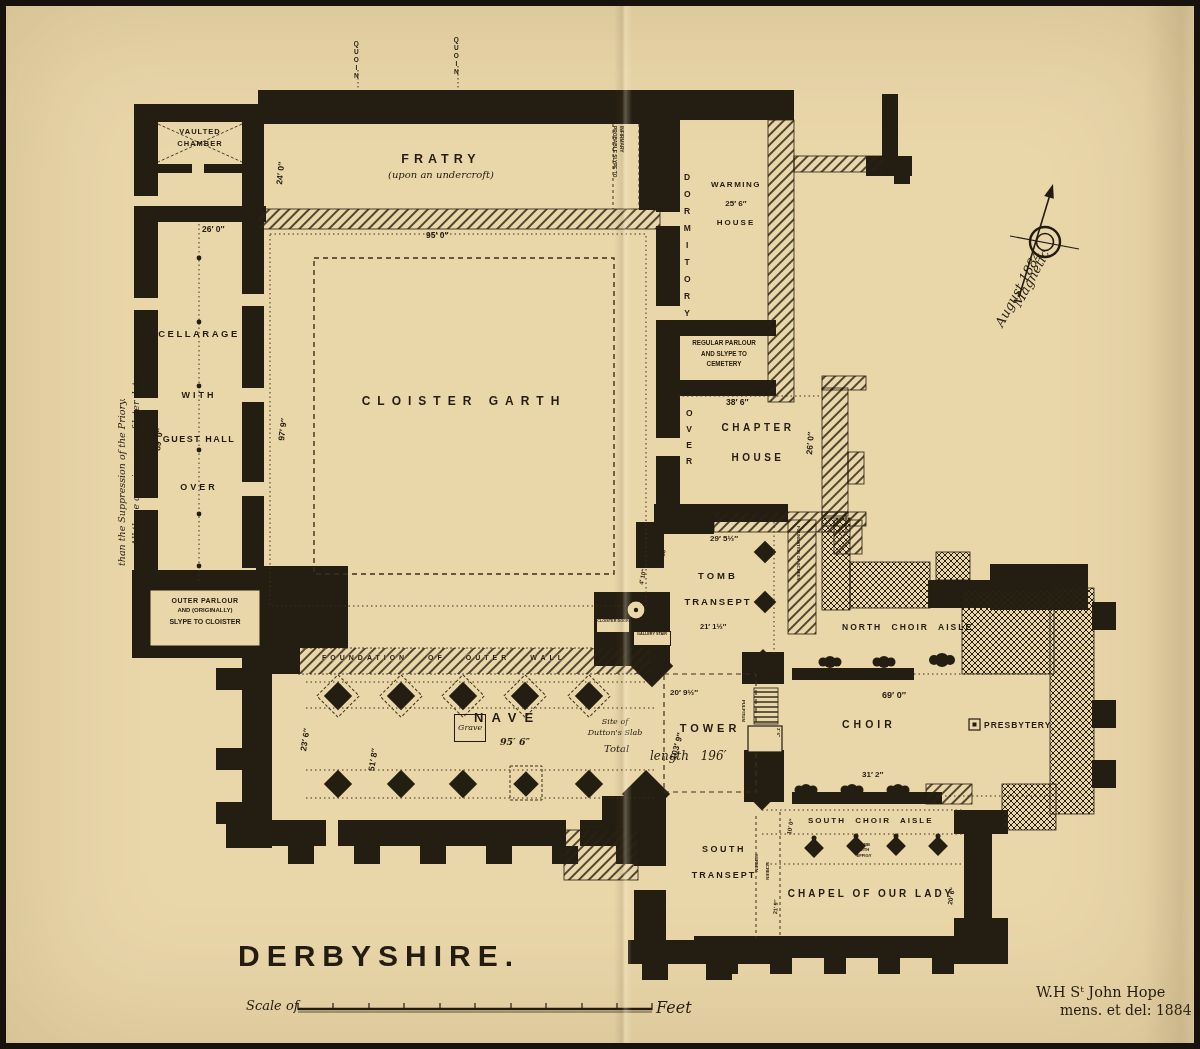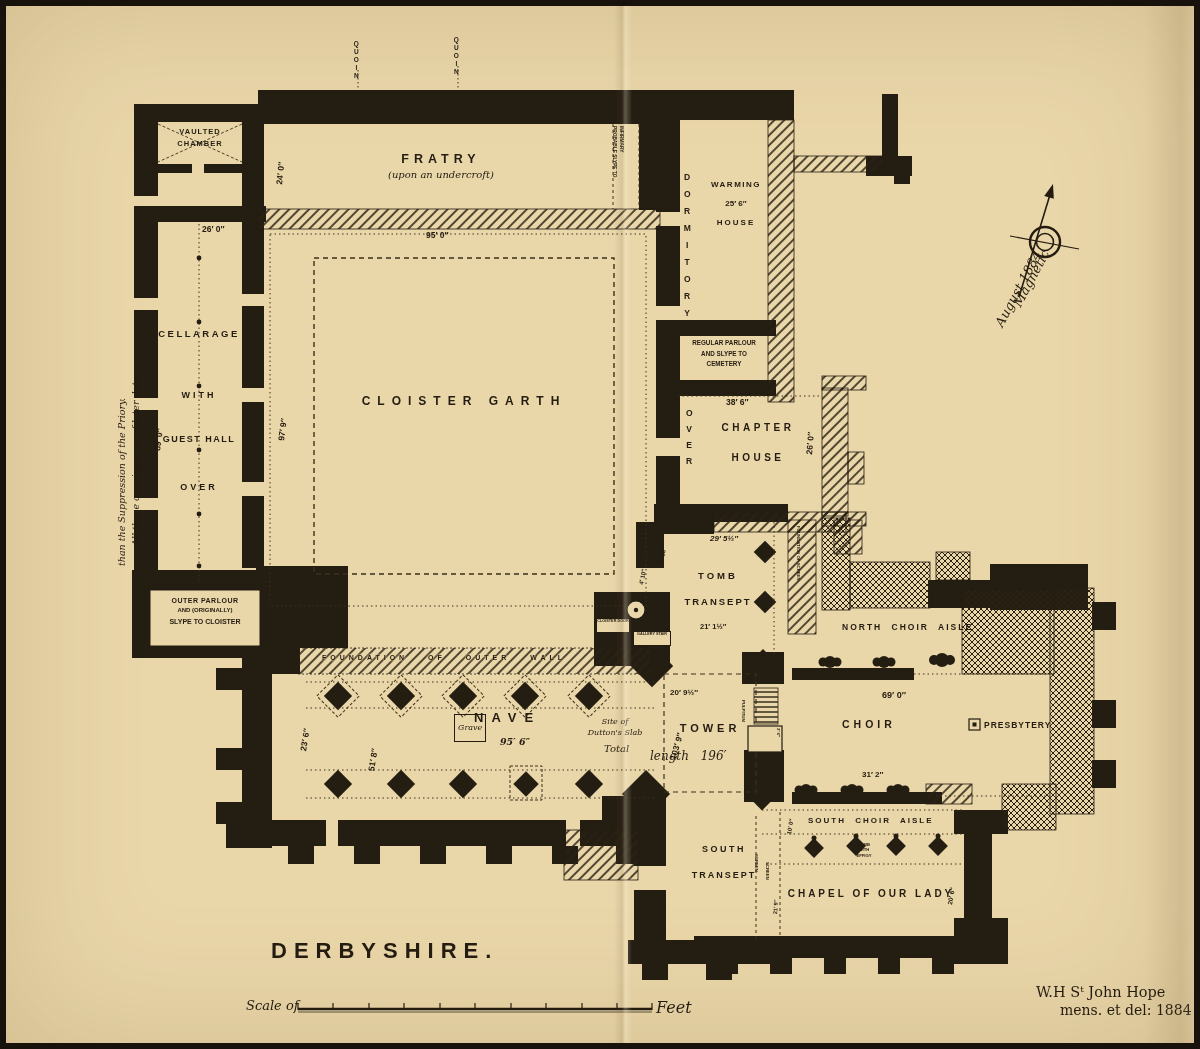--- a/index.html
+++ b/index.html
@@ -347,21 +347,21 @@
   </div>
   <div class="L vu" style="left:678px;top:402px;font-size:8.5px;letter-spacing:6px;">OVER</div>
 
   <div class="L" style="left:720px;top:391px;font-size:8.5px;">38′ 6″</div>
   <div class="L c" style="left:692px;top:416px;width:120px;font-size:10px;letter-spacing:3.5px;">CHAPTER</div>
   <div class="L c" style="left:692px;top:446px;width:120px;font-size:10px;letter-spacing:3.5px;">HOUSE</div>
   <div class="L r" style="left:798px;top:448px;font-size:8.5px;transform:rotate(-85deg);">26′ 0″</div>
 
   <div class="L c" style="left:348px;top:388px;width:220px;font-size:12px;letter-spacing:7px;">CLOISTER GARTH</div>
 
-  <div class="L" style="left:704px;top:528px;font-size:8px;font-style:italic;">29′ 5½″</div>
+  <div class="L" style="left:704px;top:528px;font-size:8px;">29′ 5½″</div>
   <div class="L c" style="left:660px;top:564px;width:104px;font-size:9.5px;letter-spacing:3px;">TOMB</div>
   <div class="L c" style="left:660px;top:590px;width:104px;font-size:9.5px;letter-spacing:2px;">TRANSEPT</div>
   <div class="L" style="left:694px;top:616px;font-size:7.5px;">21′ 1½″</div>
   <div class="L r" style="left:652px;top:556px;font-size:6px;transform:rotate(-78deg);">3′ 10″</div>
   <div class="L r" style="left:632px;top:578px;font-size:6px;transform:rotate(-78deg);">4′ 10″</div>
   <div class="L vs" style="left:790px;top:520px;font-size:4.3px;height:106px;">FOUNDATION OF SCREEN</div>
 
   <div class="L" style="left:836px;top:616px;font-size:8.5px;letter-spacing:2px;word-spacing:5px;">NORTH CHOIR AISLE</div>
 
   <div class="L" style="left:316px;top:648px;font-size:7px;letter-spacing:4px;word-spacing:14px;text-shadow:0 0 3px #e9d6a9,0 0 3px #e9d6a9;">FOUNDATION OF OUTER WALL</div>
@@ -406,21 +406,21 @@
   <div class="L r" style="left:766px;top:908px;font-size:5.5px;transform:rotate(-86deg);">21′ 9″</div>
   <div class="L c" style="left:780px;top:882px;width:170px;font-size:10px;letter-spacing:3px;">CHAPEL OF OUR LADY</div>
   <div class="L r" style="left:940px;top:898px;font-size:6.5px;transform:rotate(-80deg);">20′ 6″</div>
 
   <div class="chip" style="left:590px;top:612px;width:32px;height:13px;font-size:3.8px;line-height:1.5;">CLOISTER DOOR</div>
   <div class="chip" style="left:627px;top:625px;width:36px;height:13px;font-size:3.8px;line-height:1.5;">GALLERY STAIR</div>
 
   <div class="L ser r" style="left:1004px;top:296px;font-size:13px;transform:rotate(-62deg);">Magnetic</div>
   <div class="L ser r" style="left:986px;top:316px;font-size:13px;transform:rotate(-62deg);">August 1884</div>
 
-  <div class="L" style="left:232px;top:932px;font-size:22px;font-weight:900;letter-spacing:7px;margin-left:33px;">DERBYSHIRE.</div>
+  <div class="L" style="left:232px;top:932px;font-size:30px;font-weight:900;letter-spacing:7px;">DERBYSHIRE.</div>
 
   <div class="L ser" style="left:240px;top:992px;font-size:13px;">Scale of</div>
   <div class="L ser" style="left:650px;top:992px;font-size:16px;text-align:right;">Feet</div>
 
   <div class="L ser" style="left:1030px;top:978px;font-size:14.5px;font-style:normal;">W.H Sᵗ John Hope</div>
   <div class="L ser" style="left:1054px;top:996px;font-size:14px;font-style:normal;">mens. et del: 1884</div>
 
   <div class="fold" style="left:608px;width:18px;background:linear-gradient(90deg,transparent,rgba(91,70,38,.13) 45%,rgba(255,244,214,.28) 62%,transparent);"></div>
   <div class="fold" style="left:1138px;width:62px;background:linear-gradient(90deg,transparent,rgba(99,77,42,.12) 60%,rgba(255,241,205,.20));"></div>
 </div>

